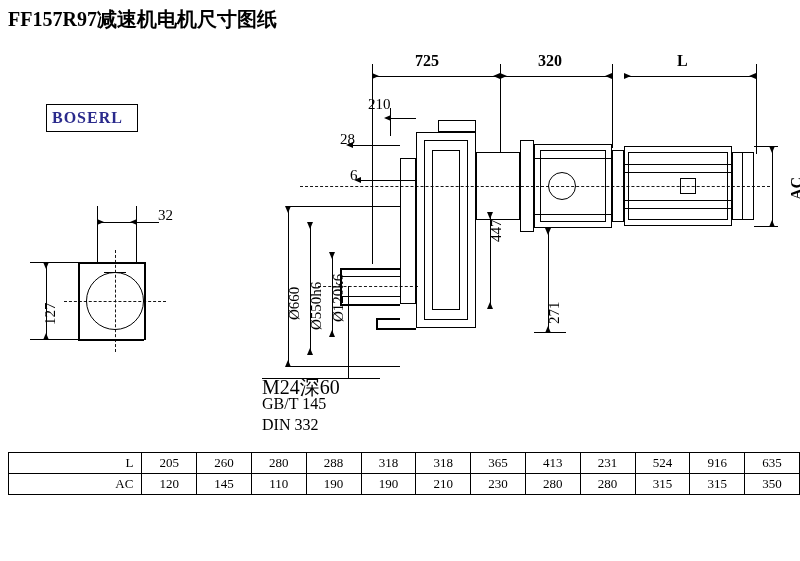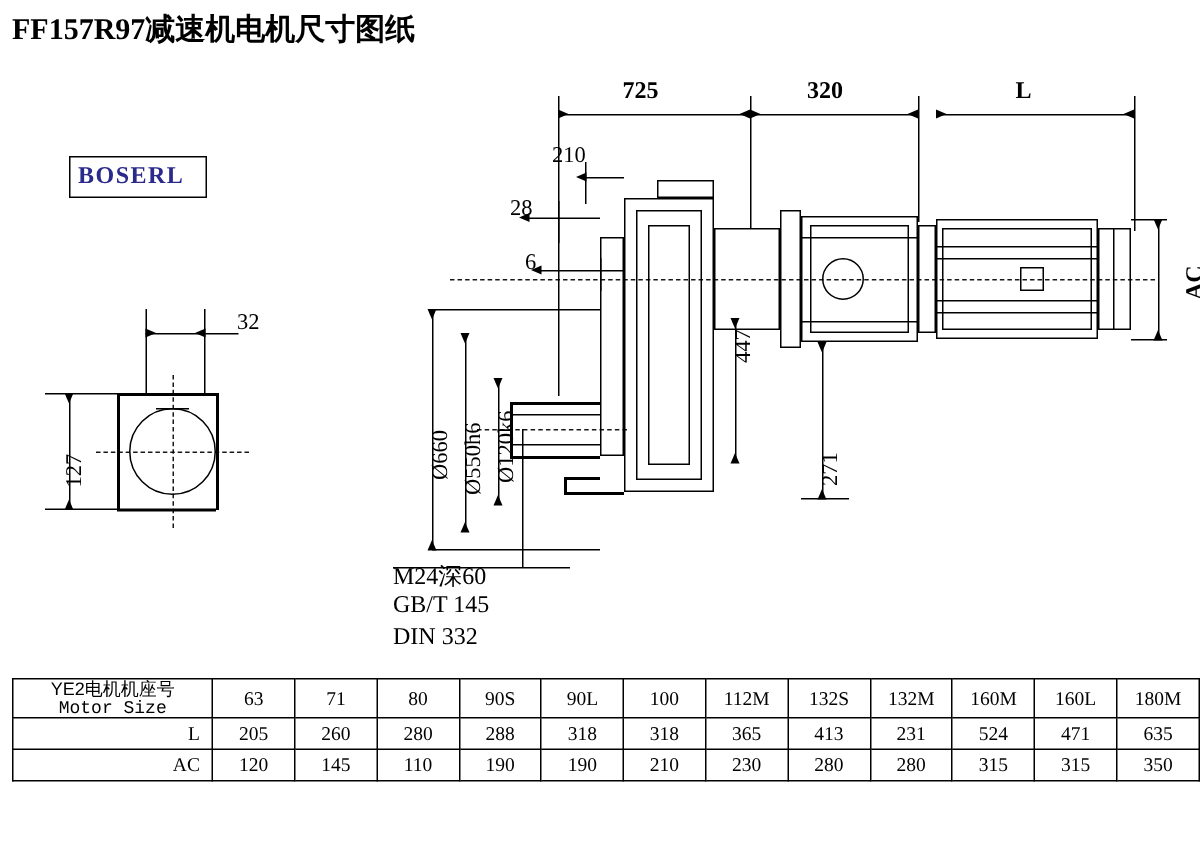--- a/index.html
+++ b/index.html
@@ -253,57 +253,39 @@
     <div class="ln h1" style="left:754px;top:146px;width:24px;"></div>
     <div class="ln h1" style="left:754px;top:226px;width:24px;"></div>
     <div class="arr-d" style="left:769px;top:146px;"></div>
     <div class="arr-u" style="left:769px;top:220px;"></div>
     <div class="lbl lbl-b vert" style="left:788px;top:200px;">AC</div>
 
     <div class="ln v1" style="left:348px;top:286px;height:92px;"></div>
     <div class="ln h1" style="left:262px;top:378px;width:118px;"></div>
   </div>
 
-  <div class="lbl" style="left:262px;top:374px;font-size:16px;">M24深60</div>
+  <div class="lbl" style="left:262px;top:374px;font-size:20px;">M24深60</div>
   <div class="lbl" style="left:262px;top:395px;font-size:16px;">GB/T 145</div>
   <div class="lbl" style="left:262px;top:416px;font-size:16px;">DIN 332</div>
 
   <table class="spec">
     <tbody>
-      <tr>
-        <td class="head">
-          <span class="head-cn">YE2电机机座号</span>
-          <span class="head-en">Motor Size</span>
-        </td>
-        <td class="val">63</td>
-        <td class="val">71</td>
-        <td class="val">80</td>
-        <td class="val">90S</td>
-        <td class="val">90L</td>
-        <td class="val">100</td>
-        <td class="val">112M</td>
-        <td class="val">132S</td>
-        <td class="val">132M</td>
-        <td class="val">160M</td>
-        <td class="val">160L</td>
-        <td class="val">180M</td>
-      </tr>
       <tr>
         <td class="rowlabel">L</td>
         <td class="val">205</td>
         <td class="val">260</td>
         <td class="val">280</td>
         <td class="val">288</td>
         <td class="val">318</td>
         <td class="val">318</td>
         <td class="val">365</td>
         <td class="val">413</td>
         <td class="val">231</td>
         <td class="val">524</td>
-        <td class="val">471</td>
+        <td class="val">916</td>
         <td class="val">635</td>
       </tr>
       <tr>
         <td class="rowlabel">AC</td>
         <td class="val">120</td>
         <td class="val">145</td>
         <td class="val">110</td>
         <td class="val">190</td>
         <td class="val">190</td>
         <td class="val">210</td>

